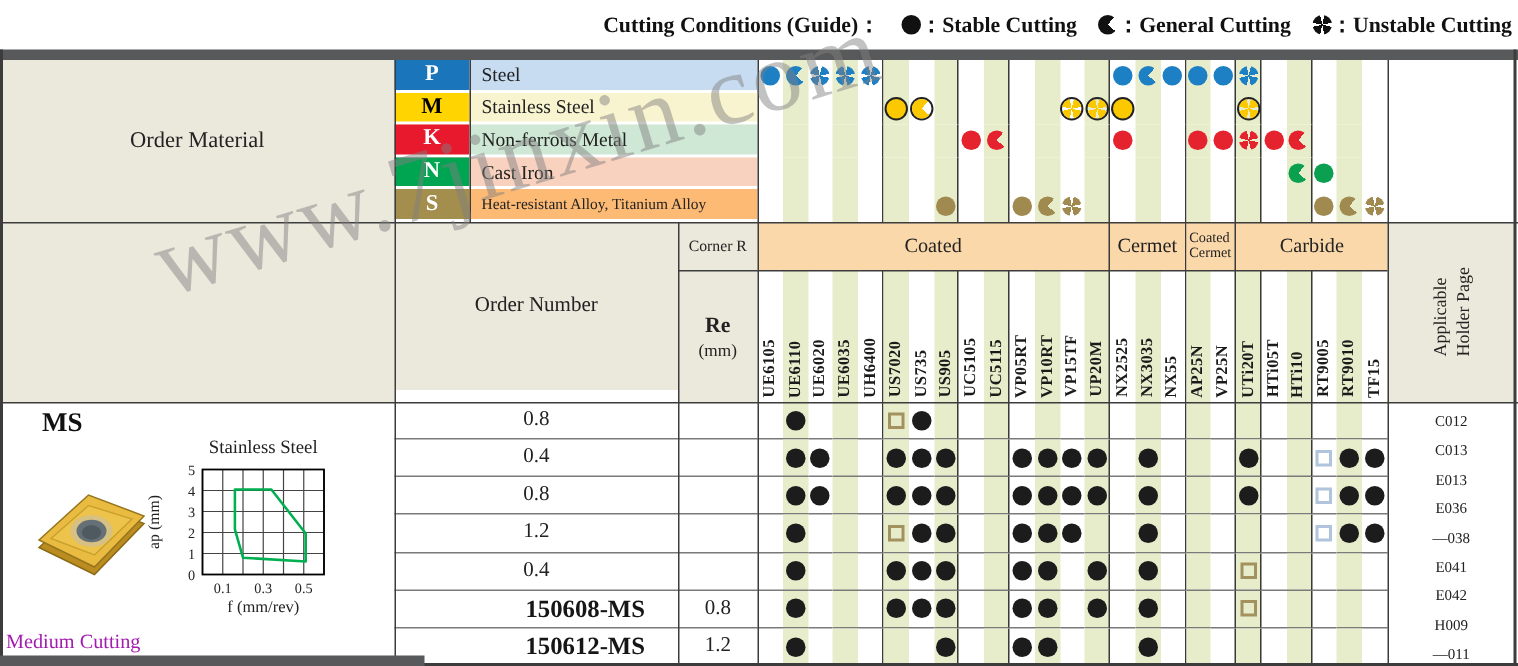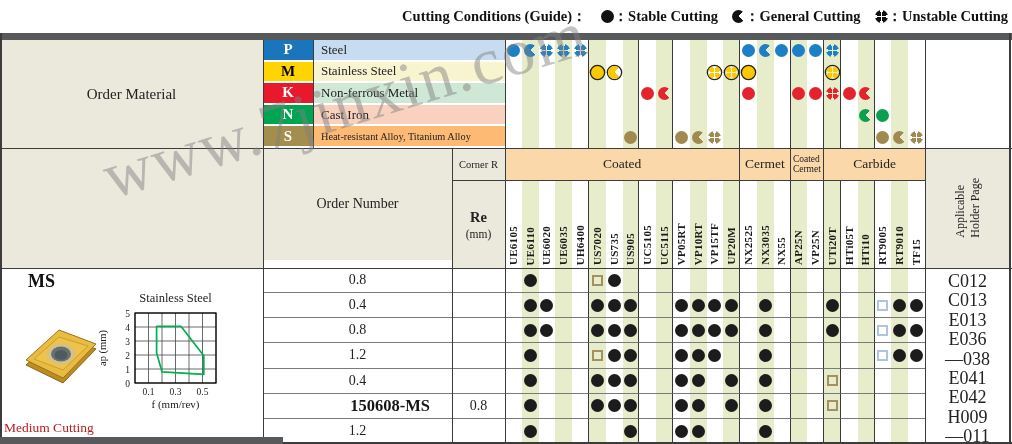--- a/index.html
+++ b/index.html
@@ -59,24 +59,24 @@
   .gcell.subend { border-right: 1px solid #3a3a3a; }
   .vtext { writing-mode: vertical-rl; transform: rotate(180deg); font-weight: bold; font-size: 11px; letter-spacing: 0.3px; line-height: 1; white-space: nowrap; }
   .hdr-holder { display: flex; align-items: center; justify-content: center; }
   .vtext2 { writing-mode: vertical-rl; transform: rotate(180deg); font-size: 12px; color: #222; line-height: 15px; }
 
   
   .order-row { display: grid; grid-template-columns: 189px 53px; border-bottom: 1px solid #7a7a7a; }
   .order-row:last-child { border-bottom: none; }
   .order-cell { display: flex; align-items: center; justify-content: flex-end; padding-right: 22px; font-weight: bold; font-size: 16.5px; color: #161616; }
   .re-cell { display: flex; align-items: center; justify-content: center; font-size: 14px; color: #222; }
-  .holder-col { padding-top: 4px; text-align: center; font-size: 18px; color: #222; line-height: 19.4px; }
+  .holder-col { padding-top: 4px; text-align: center; font-size: 10px; color: #222; line-height: 19.4px; }
 
   .ms-code { position: absolute; left: 28px; top: 271px; font-weight: bold; font-size: 18px; color: #111; }
-  .medium-cutting { position: absolute; left: 4px; top: 420px; font-size: 13.5px; color: #b91c1c; }
+  .medium-cutting { position: absolute; left: 4px; top: 420px; font-size: 13.5px; color: #a21caf; }
 
   .watermark { position: absolute; left: 105px; top: 140px; font-size: 66px; letter-spacing: 2px; color: rgba(128,128,128,0.48); transform: rotate(-17deg); transform-origin: 0 50%; white-space: nowrap; pointer-events: none; }
 </style>
 </head>
 <body>
 
 <div id="app">
 
   <div class="legend">
     <span>Cutting Conditions (Guide)：</span><span id="legend-items"><span class="legend-item"><span class="mk stable" style="color: rgb(17, 17, 17);"></span>：<span>Stable Cutting</span></span><span class="legend-item"><span class="mk general" style="color: rgb(17, 17, 17);"></span>：<span>General Cutting</span></span><span class="legend-item"><span class="mk unstable" style="color: rgb(17, 17, 17);"></span>：<span>Unstable Cutting</span></span></span>
@@ -473,20 +473,21 @@
         <div class="re-cell">1.2</div>
       </div>
       <div class="order-row">
         <div class="re-cell">0.4</div>
       </div>
       <div class="order-row">
         <div class="order-cell">150608-MS</div>
         <div class="re-cell">0.8</div>
       </div>
       <div class="order-row">
+        <div class="order-cell">150612-MS</div>
         <div class="re-cell">1.2</div>
       </div>
     </div>
   <div class="abs" id="data-matrix" style="left: 505px; top: 268px; width: 420px; height: 176px; display: grid; grid-template-columns: repeat(25, 1fr); grid-auto-rows: 1fr;">
       <div class="mcell rowline"></div>
       <div class="mcell stripe rowline">
         <span class="mk stable" style="color: rgb(28, 28, 28);"></span>
       </div>
       <div class="mcell rowline"></div>
       <div class="mcell stripe rowline"></div>

